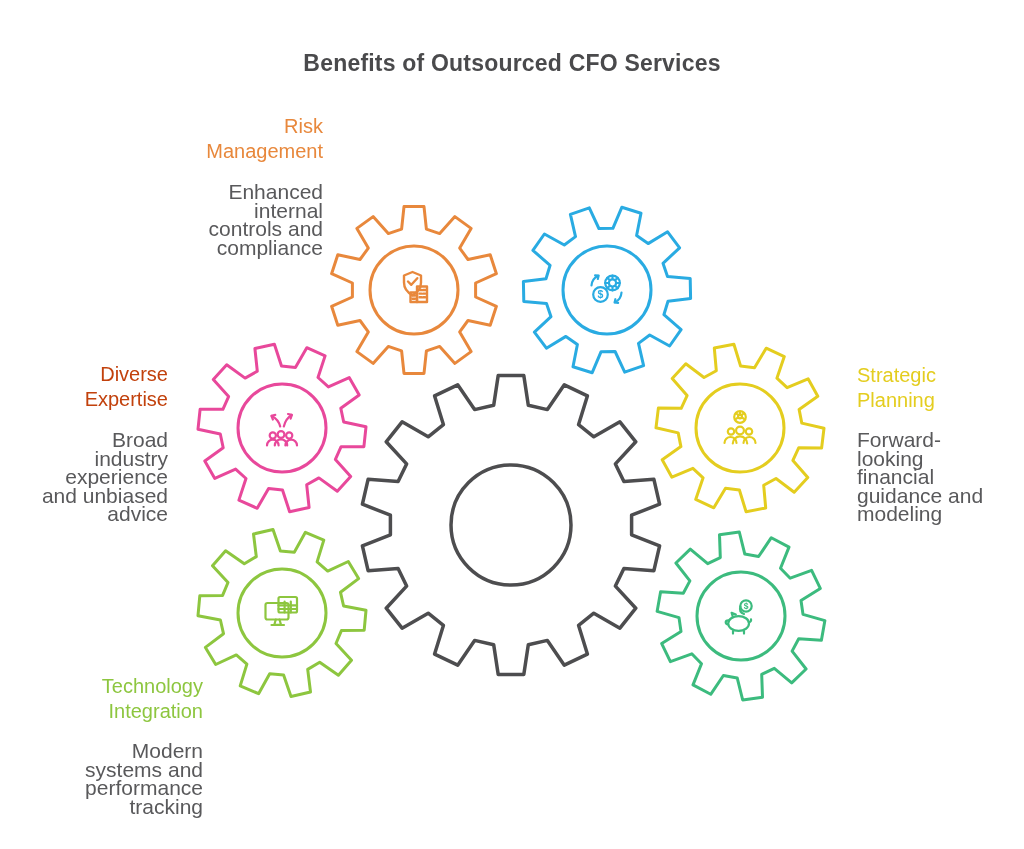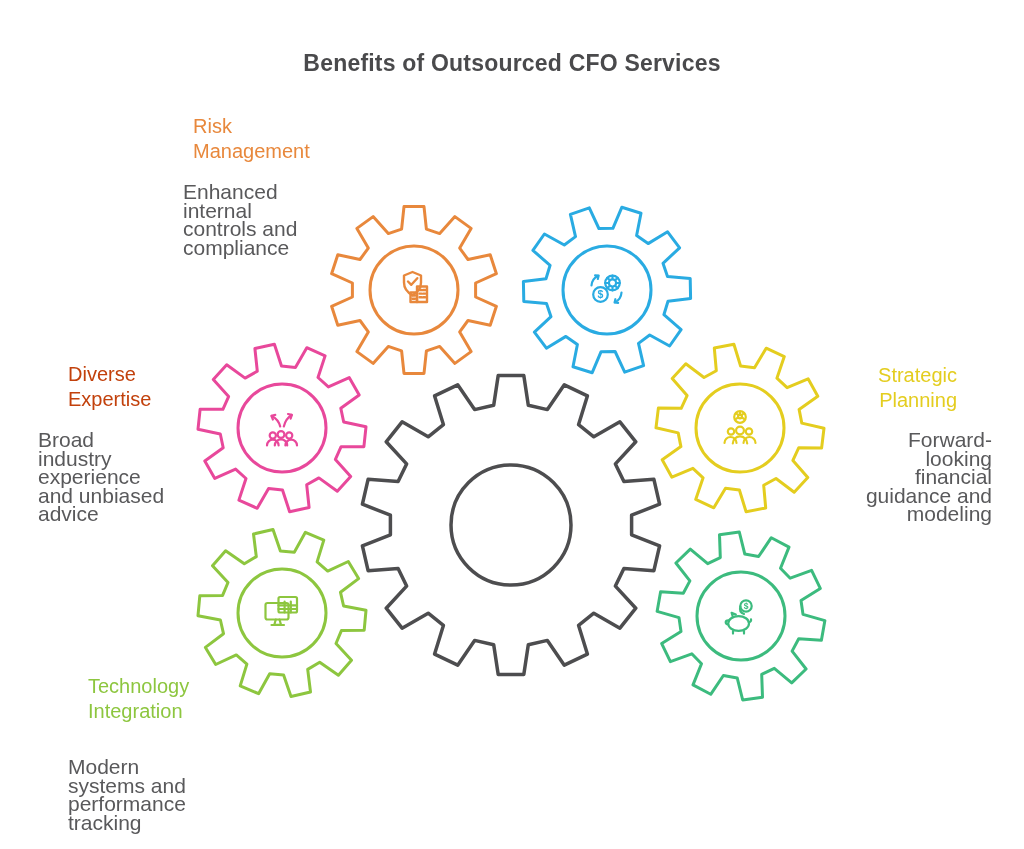--- a/index.html
+++ b/index.html
@@ -7,21 +7,21 @@
           font-family:"Liberation Sans", sans-serif;}
   #page-title{position:absolute;left:0;right:0;top:50px;text-align:center;
           font-size:23px;font-weight:bold;color:#4a4a4c;letter-spacing:0.2px;}
   #scene{position:absolute;left:0;top:0;}
   #scene path,#scene circle,#scene rect,#scene ellipse{fill:none;stroke-linecap:round;stroke-linejoin:round;}
   #scene .fill{stroke:none;}
   #scene text{stroke:none;font-family:"Liberation Sans",sans-serif;font-weight:bold;}
   .block{position:absolute;}
   .block .b-title{font-size:20px;line-height:25px;}
   .block .b-desc{font-size:21px;line-height:18.5px;color:#59595b;}
-  .block.right{text-align:left;}
+  .block.right{text-align:right;}
   .block.right .b-title,.block.right .b-desc{margin-left:auto;}
 </style>
 </head>
 <body>
 
 <div id="canvas">
 
   <div id="page-title">Benefits of Outsourced CFO Services</div>
 
   <svg id="scene" width="1024" height="849" viewBox="0 0 1024 849">
@@ -130,24 +130,24 @@
     <div class="b-title" style="width: 130px; color: rgb(232, 136, 60);">Risk Management</div>
     <div class="b-desc" style="width:140px;margin-top:19px">Enhanced internal controls and compliance</div>
   </div>
 
 
   <div class="block right" style="right:856px;top:362px;">
     <div class="b-title" style="width: 100px; color: #c2410c;">Diverse Expertise</div>
     <div class="b-desc" style="width:130px;margin-top:19px">Broad industry experience and unbiased advice</div>
   </div>
 
-  <div class="block" style="left:857px;top:363px;text-align:right;">
+  <div class="block" style="left:857px;top:363px;">
     <div class="b-title" style="width: 100px; color: rgb(228, 205, 31);">Strategic Planning</div>
     <div class="b-desc" style="width:135px;margin-top:18px">Forward-looking financial guidance and modeling</div>
   </div>
 
   <div class="block right" style="right:821px;top:674px;">
     <div class="b-title" style="width: 115px; color: rgb(141, 198, 63);">Technology Integration</div>
-    <div class="b-desc" style="width:135px;margin-top:34px">Modern systems and performance tracking</div>
+    <div class="b-desc" style="width:135px;margin-top:18px">Modern systems and performance tracking</div>
   </div>
 
 
 </div>
 
 </body></html>

